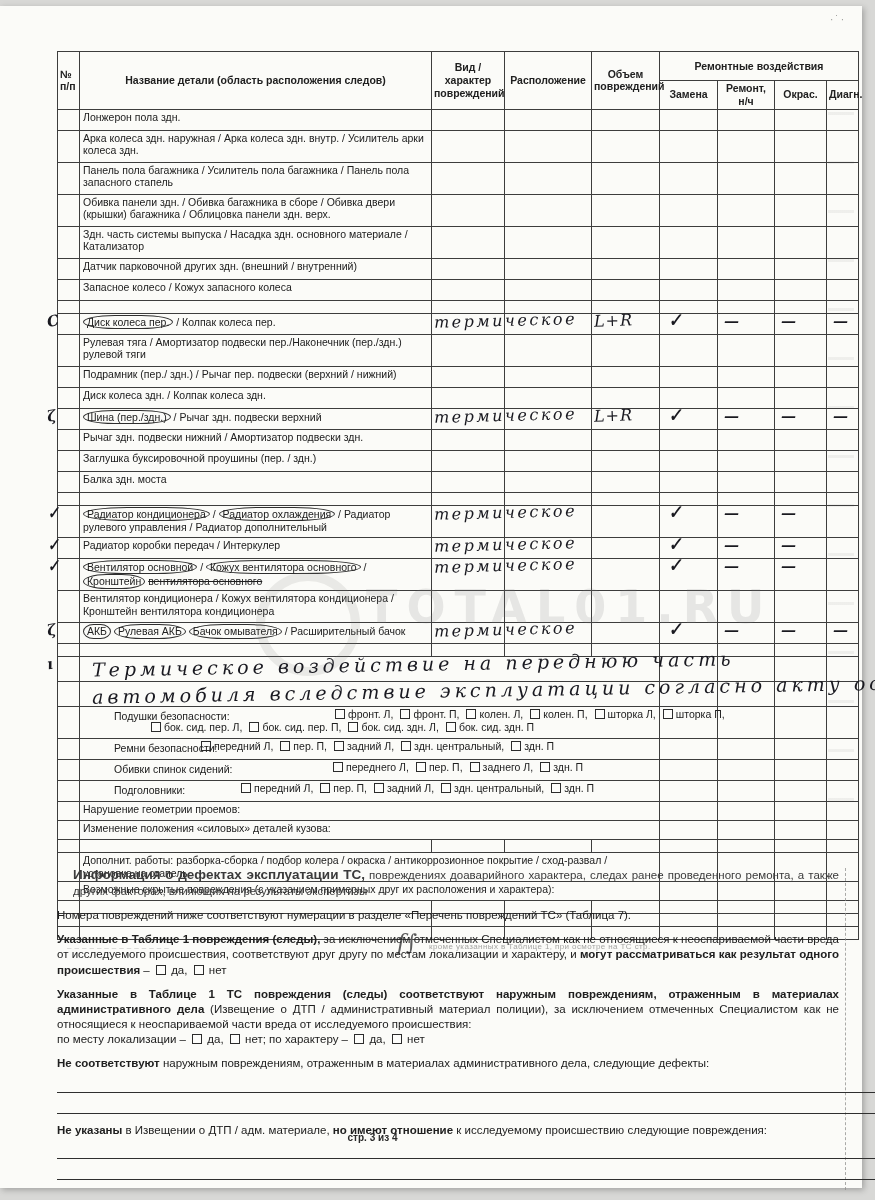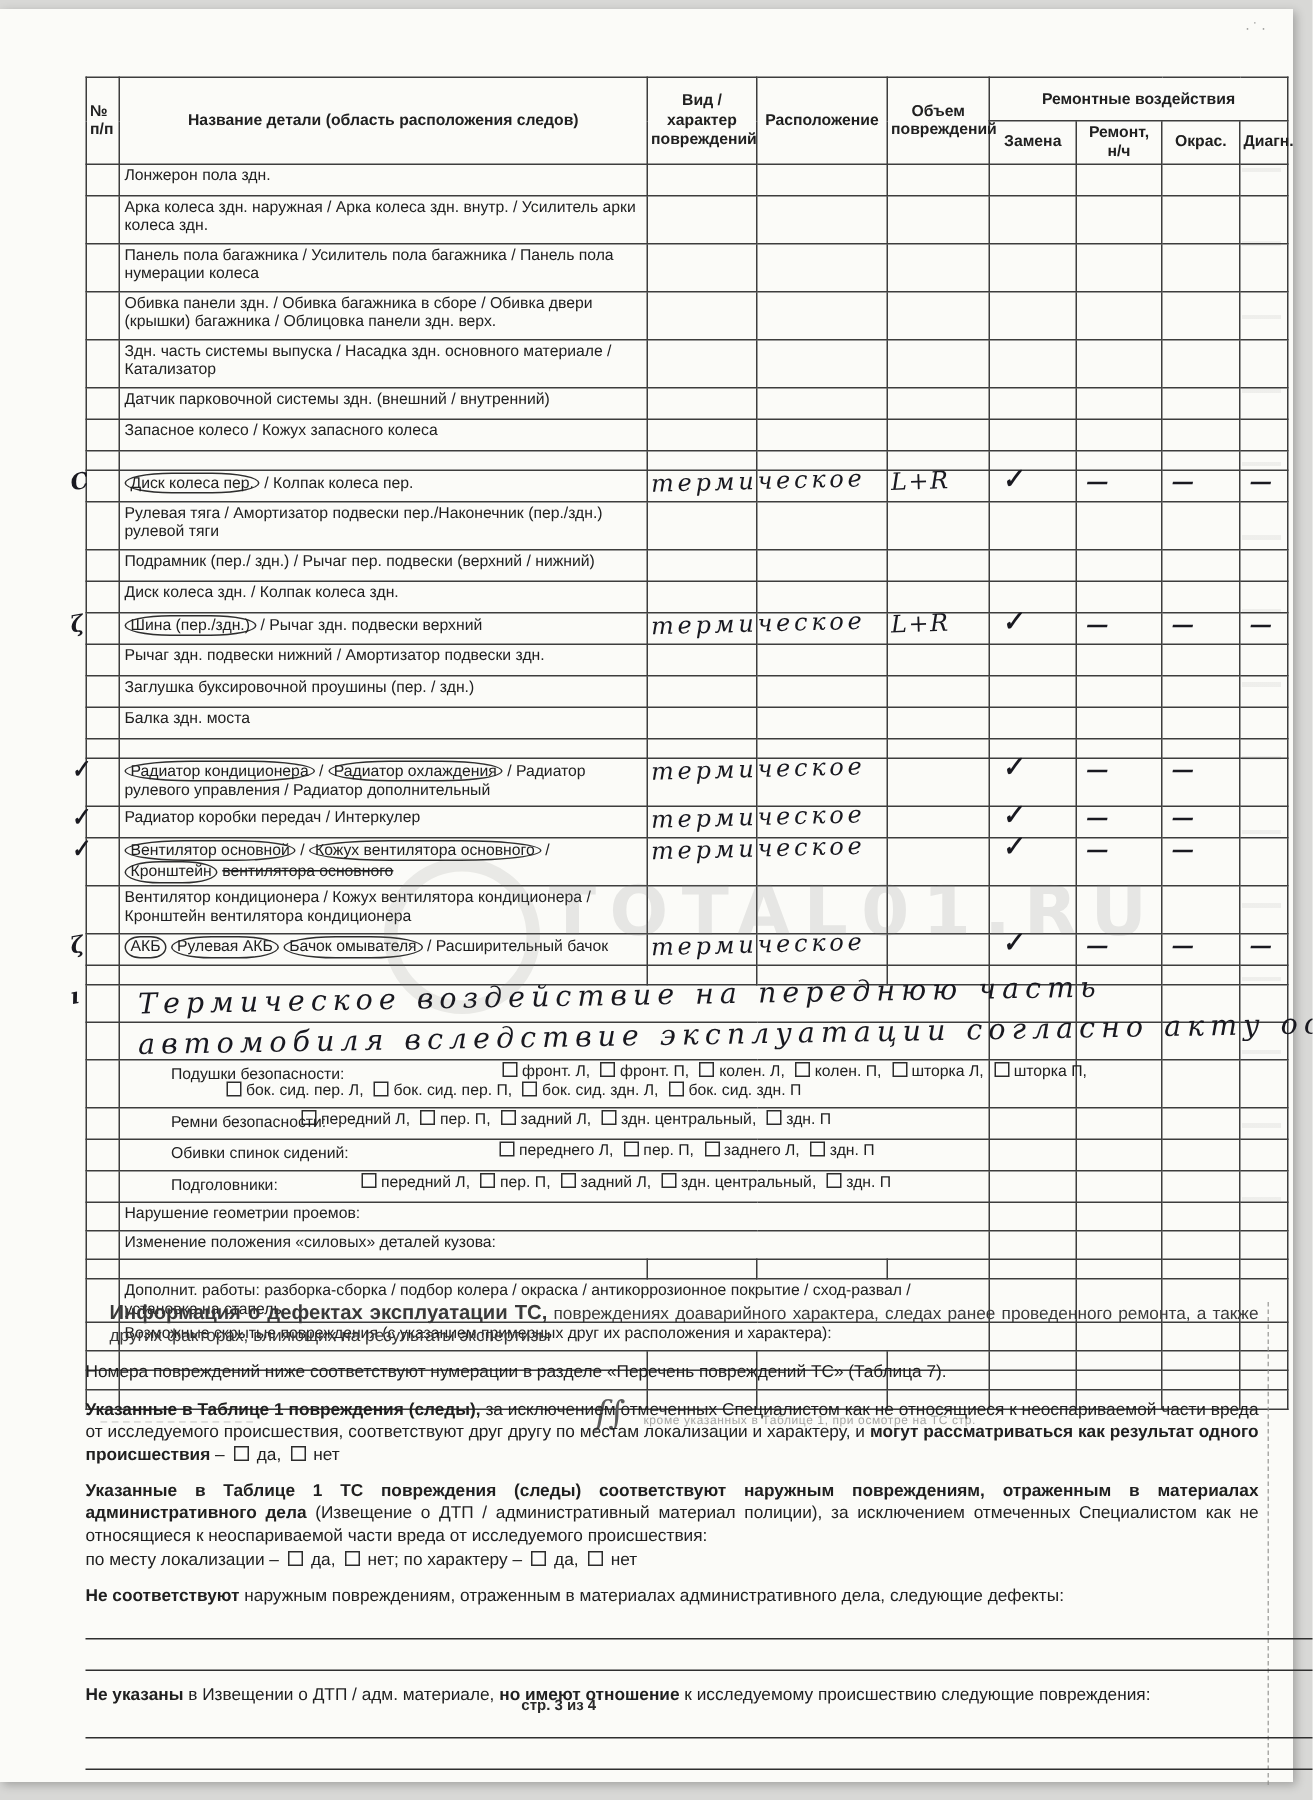--- a/index.html
+++ b/index.html
@@ -121,21 +121,21 @@
             <td class="rel"></td>
             <td></td>
             <td class="rel"></td>
             <td class="rel"></td>
             <td class="rel"></td>
             <td class="rel"></td>
             <td class="rel"></td>
           </tr>
           <tr class="h-d">
             <td class="c-num rel"></td>
-            <td class="c-name rel">Панель пола багажника / Усилитель пола багажника / Панель пола нумерации колеса</td>
+            <td class="c-name rel">Панель пола багажника / Усилитель пола багажника / Панель пола запасного стапель</td>
             <td class="rel"></td>
             <td></td>
             <td class="rel"></td>
             <td class="rel"></td>
             <td class="rel"></td>
             <td class="rel"></td>
             <td class="rel"></td>
           </tr>
           <tr class="h-d">
             <td class="c-num rel"></td>
@@ -154,21 +154,21 @@
             <td class="rel"></td>
             <td></td>
             <td class="rel"></td>
             <td class="rel"></td>
             <td class="rel"></td>
             <td class="rel"></td>
             <td class="rel"></td>
           </tr>
           <tr class="h-s">
             <td class="c-num rel"></td>
-            <td class="c-name rel">Датчик парковочной системы здн. (внешний / внутренний)</td>
+            <td class="c-name rel">Датчик парковочной других здн. (внешний / внутренний)</td>
             <td class="rel"></td>
             <td></td>
             <td class="rel"></td>
             <td class="rel"></td>
             <td class="rel"></td>
             <td class="rel"></td>
             <td class="rel"></td>
           </tr>
           <tr class="h-s">
             <td class="c-num rel"></td>

